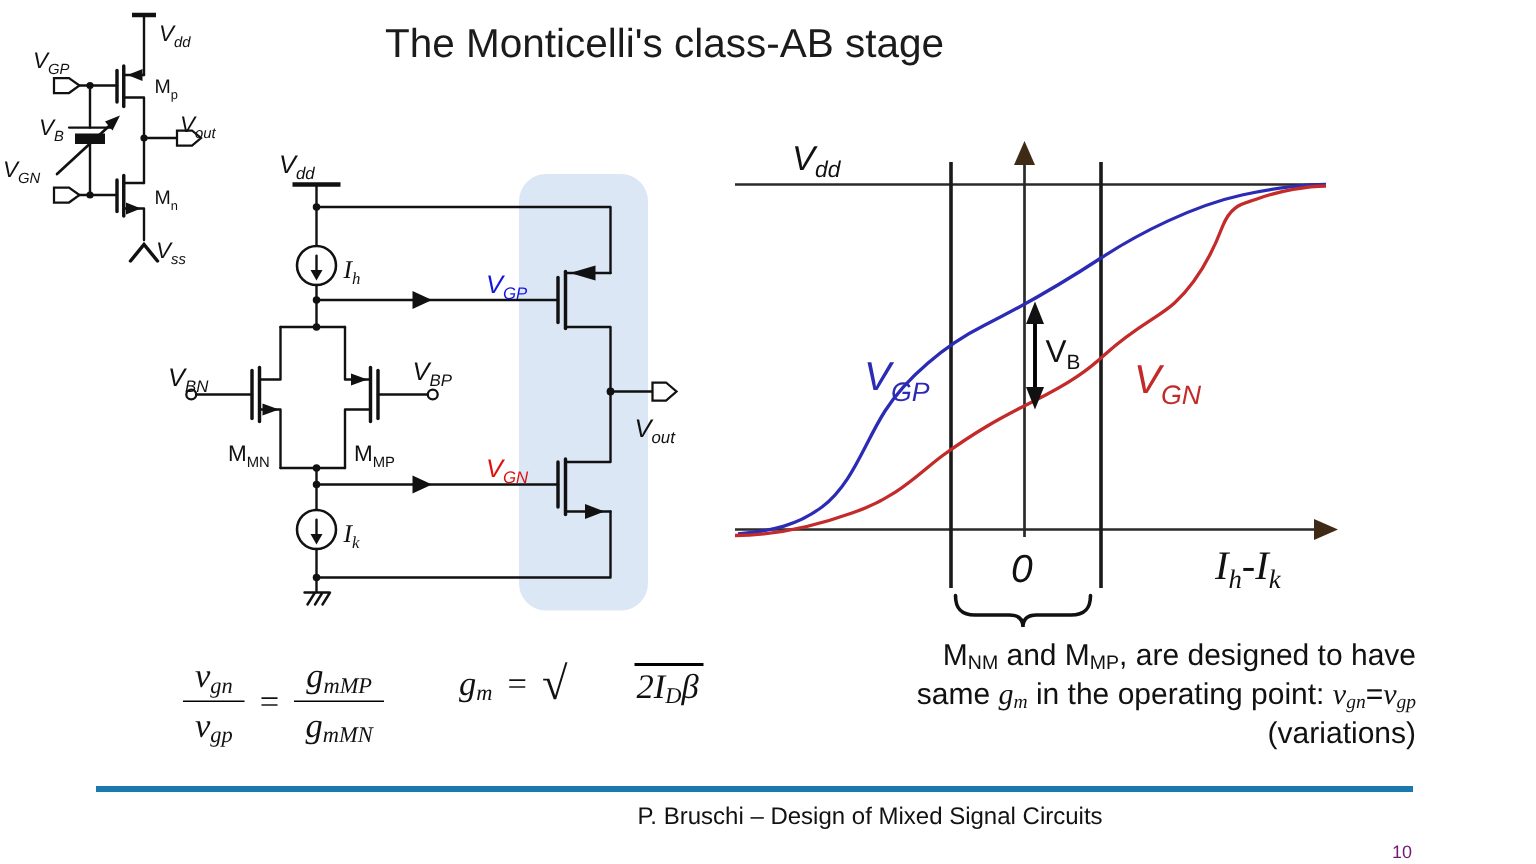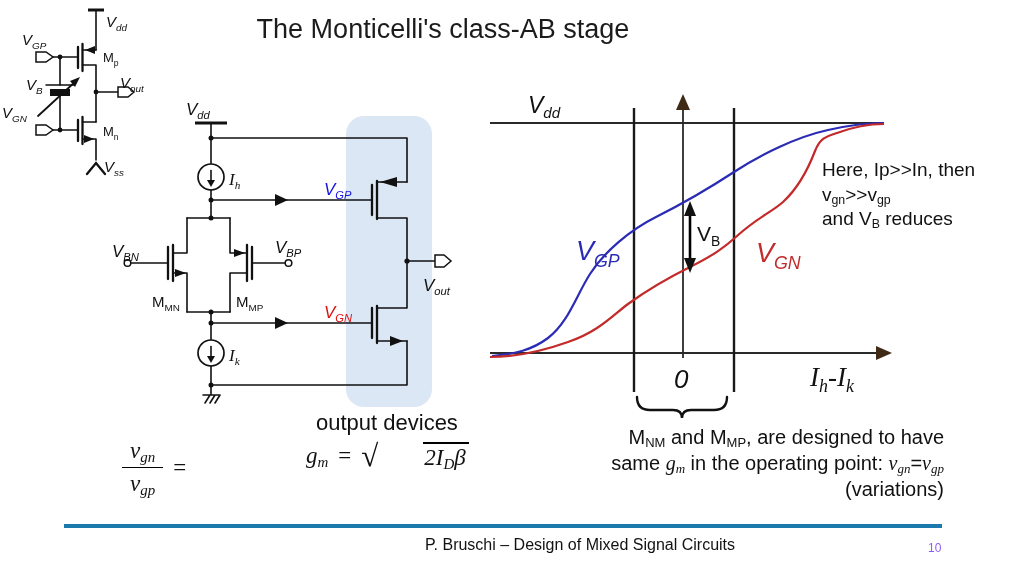--- a/index.html
+++ b/index.html
@@ -56,21 +56,21 @@
   .frac .num{border-bottom:1.6px solid #000;padding:0 8px 3px;}
   .frac .den{padding-top:3px;}
   .feq{font-style:normal;padding:0 2px;}
   #formula-ratio{top:438px;left:122px;}
   #formula-gm{top:438px;left:306px;}
   .sqrt{font-size:31px;margin-right:-3px;font-style:normal;}
   .rad{border-top:2px solid #000;padding:1px 3px 0 1px;margin-left:40px;}
   
   #footer-line{top:524px;left:64px;width:878px;height:4px;background:var(--footer_line);}
   #footer-text{top:536px;left:300px;width:560px;text-align:center;font-size:16px;color:#121212;}
-  #page-number{top:541px;left:928px;font-size:12px;color:#8b5cf6;}
+  #page-number{top:561px;left:928px;font-size:12px;color:#701a75;}
 </style>
 </head>
 <body>
 
 <div id="slide">
 
   <div id="title" class="abs">The Monticelli's class-AB stage</div>
 
   <svg class="abs" style="left:0;top:0" width="150" height="185" viewBox="0 0 150 185">
     <g>
@@ -210,40 +210,38 @@
     </g>
     <path d="M157,317 C157,326 161,330 170,330 L193,330 C199,330 202,333 202,338 C202,333 205,330 211,330 L234,330 C243,330 247,326 247,317" stroke="#111" stroke-width="2.4" fill="none" stroke-linecap="round"></path>
     <text class="glbl-vdd" x="48" y="33"><tspan>V</tspan><tspan class="sub" dy="5">dd</tspan></text>
     <text class="glbl-big" fill="var(--curve_blue)" x="96" y="180"><tspan>V</tspan><tspan class="sub" dy="7">GP</tspan></text>
     <text class="glbl-big" fill="var(--curve_red)" x="276" y="182"><tspan>V</tspan><tspan class="sub" dy="7">GN</tspan></text>
     <text class="glbl-vb" x="217" y="161"><tspan>V</tspan><tspan class="sub" dy="5">B</tspan></text>
     <text class="glbl-zero" x="194" y="308">0</text>
     <text class="glbl-x" x="330" y="306"><tspan>I</tspan><tspan class="sub" dy="6">h</tspan><tspan dy="-6">-</tspan><tspan>I</tspan><tspan class="sub" dy="6">k</tspan></text>
   </svg>
 
-  <div id="note-right" class="abs">
-    <div>Here, Ip&gt;&gt;In, then</div>
-    <div><span>v</span><sub>gn</sub><span>&gt;&gt;v</span><sub>gp</sub></div>
-    <div><span>and V</span><sub>B</sub><span> reduces</span></div>
-  </div>
-
-  <div id="caption-output" class="abs">output devices</div>
+
 
   <div id="note-bottom" class="abs">
     <div><span>M</span><sub>NM</sub><span> and M</span><sub>MP</sub><span>, are designed to have</span></div>
     <div><span>same </span><span class="mi">g</span><sub class="mi">m</sub><span> in the operating point: </span><span class="mi">v</span><sub class="mi">gn</sub><span>=</span><span class="mi">v</span><sub class="mi">gp</sub></div>
     <div>(variations)</div>
   </div>
 
   <div id="formula-ratio" class="abs formula">
     <span class="frac">
       <span class="num"><span>v</span><sub>gn</sub></span>
       <span class="den"><span>v</span><sub>gp</sub></span>
     </span>
     <span class="feq">=</span>
+    <span class="frac">
+      <span class="num"><span>g</span><sub>mMP</sub></span>
+      <span class="den"><span>g</span><sub>mMN</sub></span>
+    </span>
   </div>
 
   <div id="formula-gm" class="abs formula">
     <span><span>g</span><sub>m</sub></span>
     <span class="feq">=</span>
     <span class="sqrt">√</span>
     <span class="rad"><span>2I</span><sub>D</sub><span>β</span></span>
   </div>
 
   <div id="footer-line" class="abs"></div>

